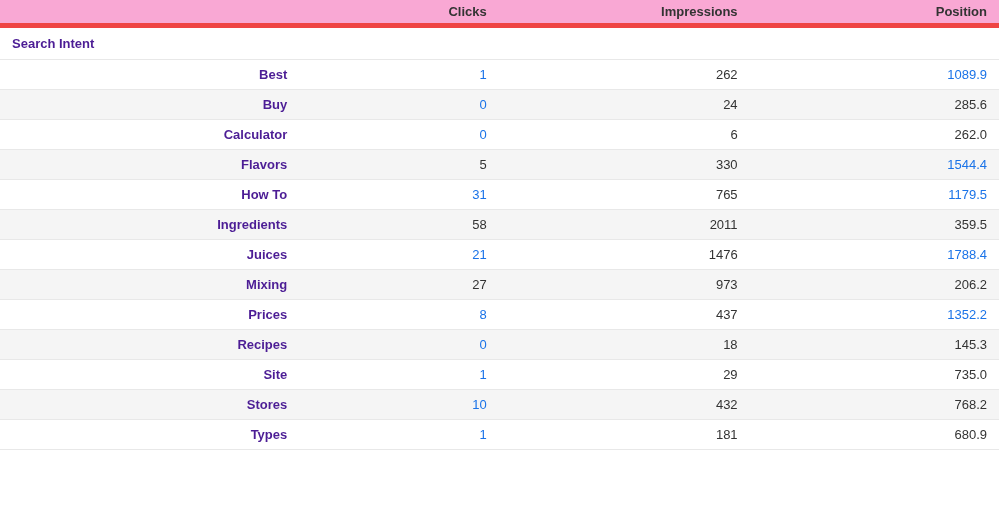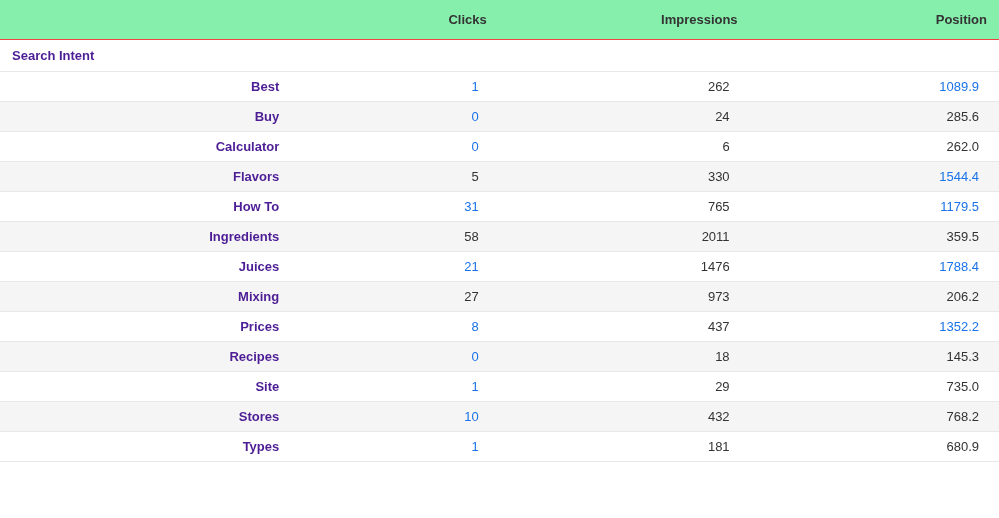--- a/index.html
+++ b/index.html
@@ -23,32 +23,32 @@
     }
 
     table {
       width: 100%;
       border-collapse: collapse;
     }
 
     thead tr th {
       font-weight: bold;
       color: #333;
-      padding: 12px 12px;
+      padding: 4px 12px;
       text-align: right;
-      border-bottom: 1px solid #ef4444;
-      background: #86efac;
+      border-bottom: 5px solid #ef4444;
+      background: #f9a8d4;
     }
 
     thead tr th:first-child {
       text-align: left;
     }
 
     tbody tr td {
-      padding: 7px 20px;
+      padding: 7px 12px;
       text-align: right;
       border-bottom: 1px solid #e8e8e8;
     }
 
     tbody tr td:first-child {
       font-weight: bold;
       text-align: right;
       color: #4c1d95;
     }
 

